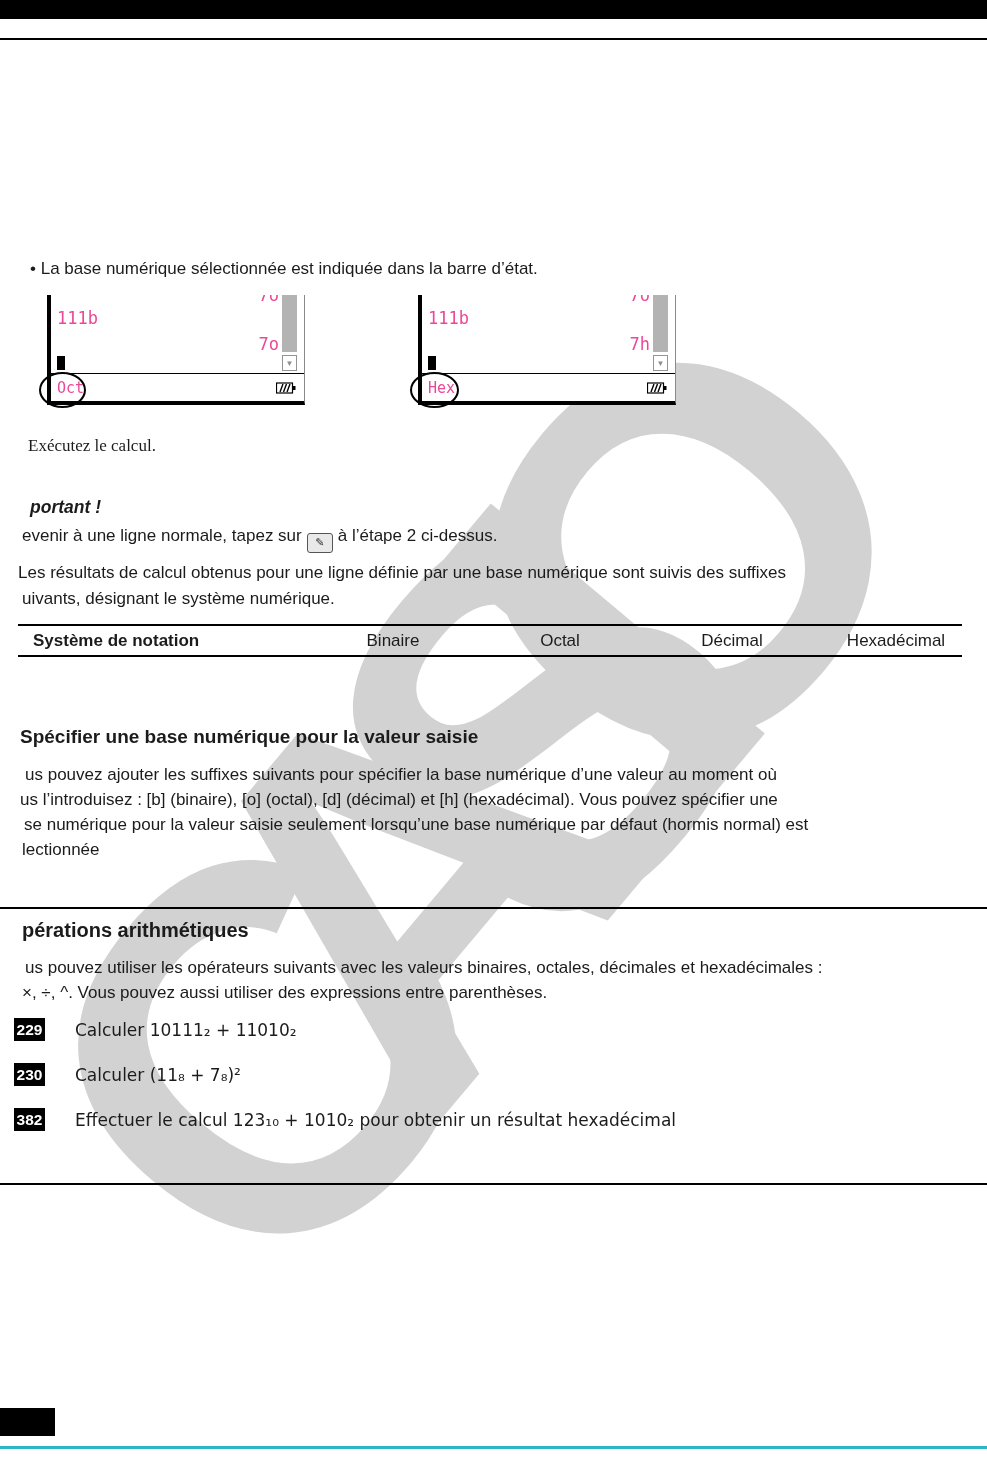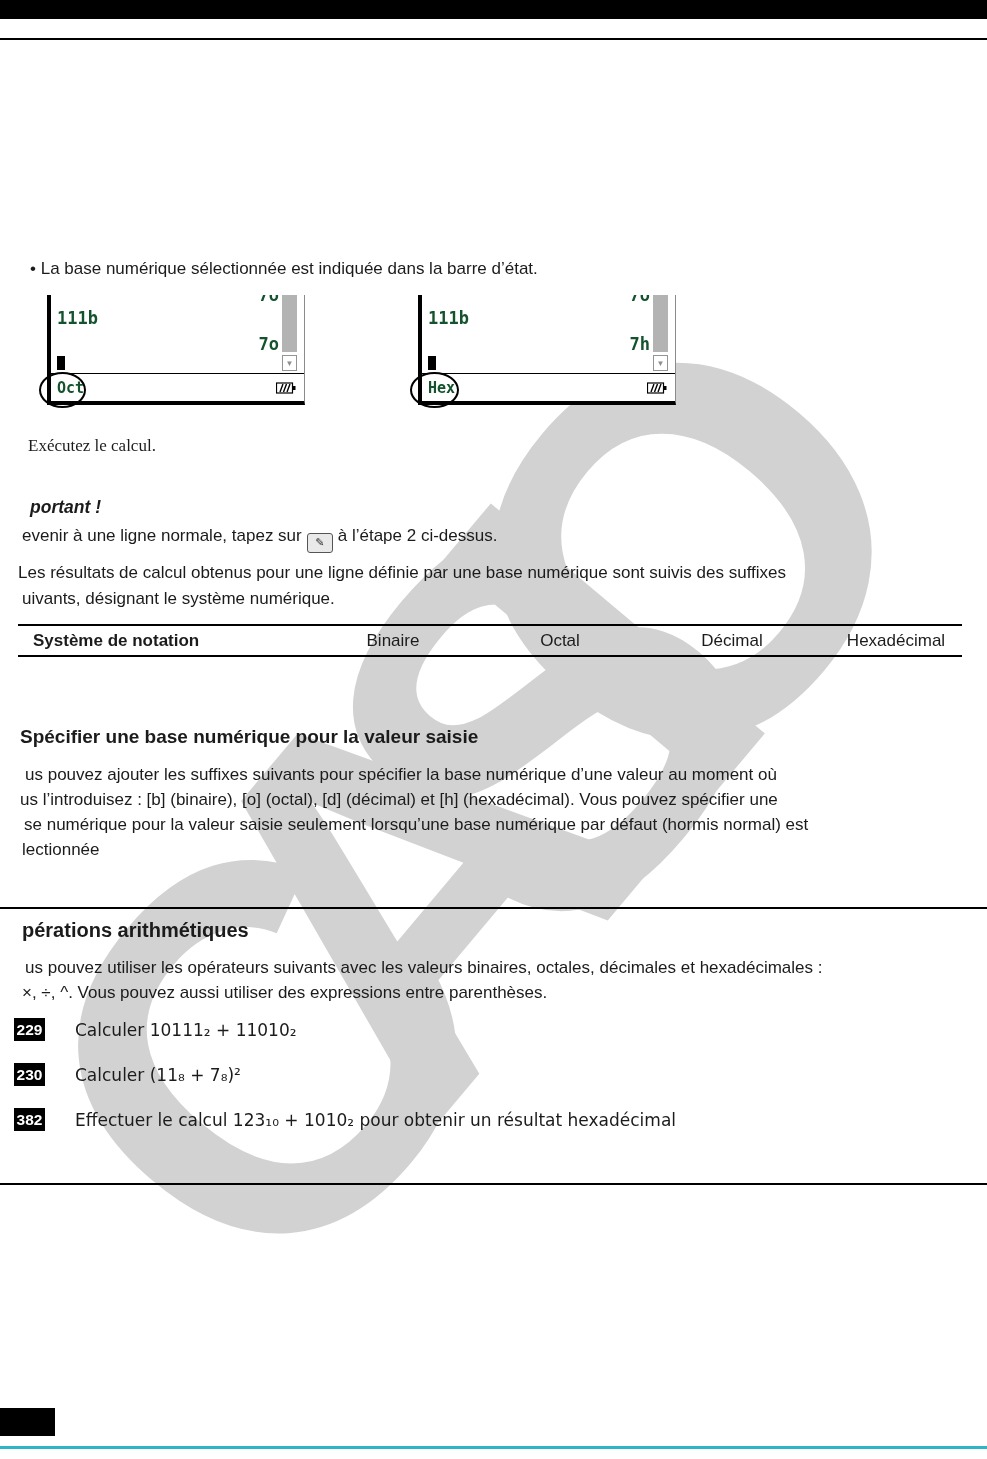--- a/index.html
+++ b/index.html
@@ -13,21 +13,21 @@
                transform:rotate(-50deg); transform-origin:left center; user-select:none; }
   .topbar  { left:0; top:0; width:987px; height:19px; background:#000; }
   .topline { left:0; top:38px; width:987px; height:2px; background:#000; }
   .txt { font-size:17px; line-height:21px; }
   .bullet { left:30px; top:258px; }
 
   .screen { width:258px; height:110px; background:#fff; overflow:hidden;
             border-left:4px solid #000; border-bottom:4px solid #000; border-right:1px solid #8a8a8a; }
   .screen-left  { left:47px;  top:295px; }
   .screen-right { left:418px; top:295px; }
-  .calc { font-family:"DejaVu Sans Mono", monospace; font-weight:bold; position:absolute; color:#14532d; }
+  .calc { font-family:"DejaVu Sans Mono", monospace; font-weight:normal; position:absolute; color:#ec4899; }
   .hist  { right:25px; top:-10px; font-size:17px; }
   .entry { left:6px;  top:13px;  font-size:17px; }
   .res   { right:25px; top:39px; font-size:17px; }
   .cursor { position:absolute; left:6px; top:61px; width:8px; height:14px; background:#000; }
   .sb-track { position:absolute; right:7px; top:0; width:15px; height:57px; background:#b3b3b3; }
   .sb-btn { position:absolute; right:7px; top:60px; width:15px; height:16px; background:#fff;
             border:1px solid #949494; color:#8e8e8e; font-size:8px;
             display:flex; align-items:center; justify-content:center; }
   .statline { position:absolute; left:0; top:78px; width:100%; height:1px; background:#000; }
   .status { left:6px; top:84px; font-size:15px; }

